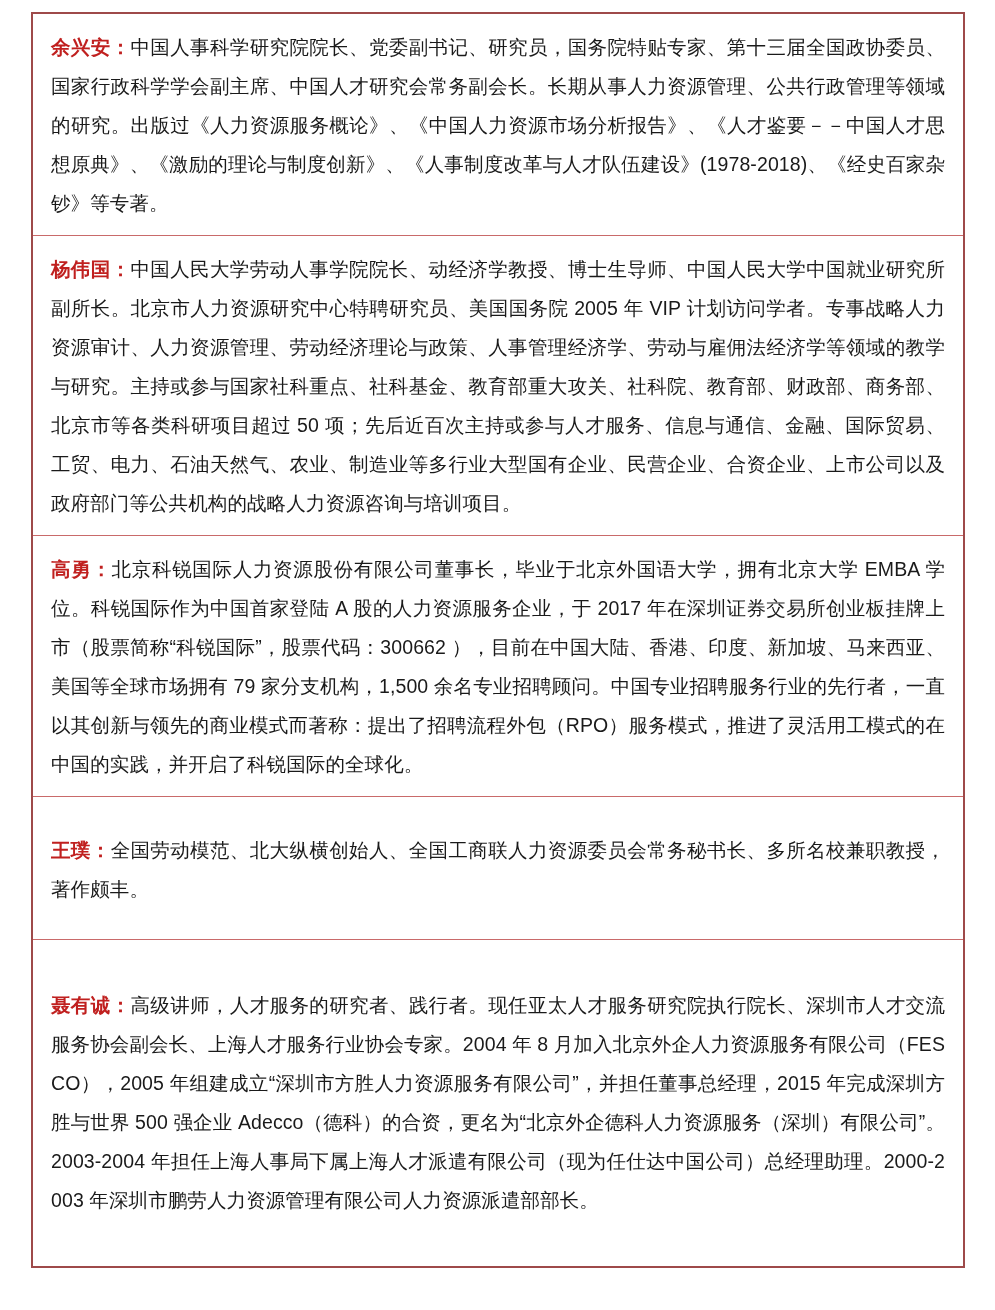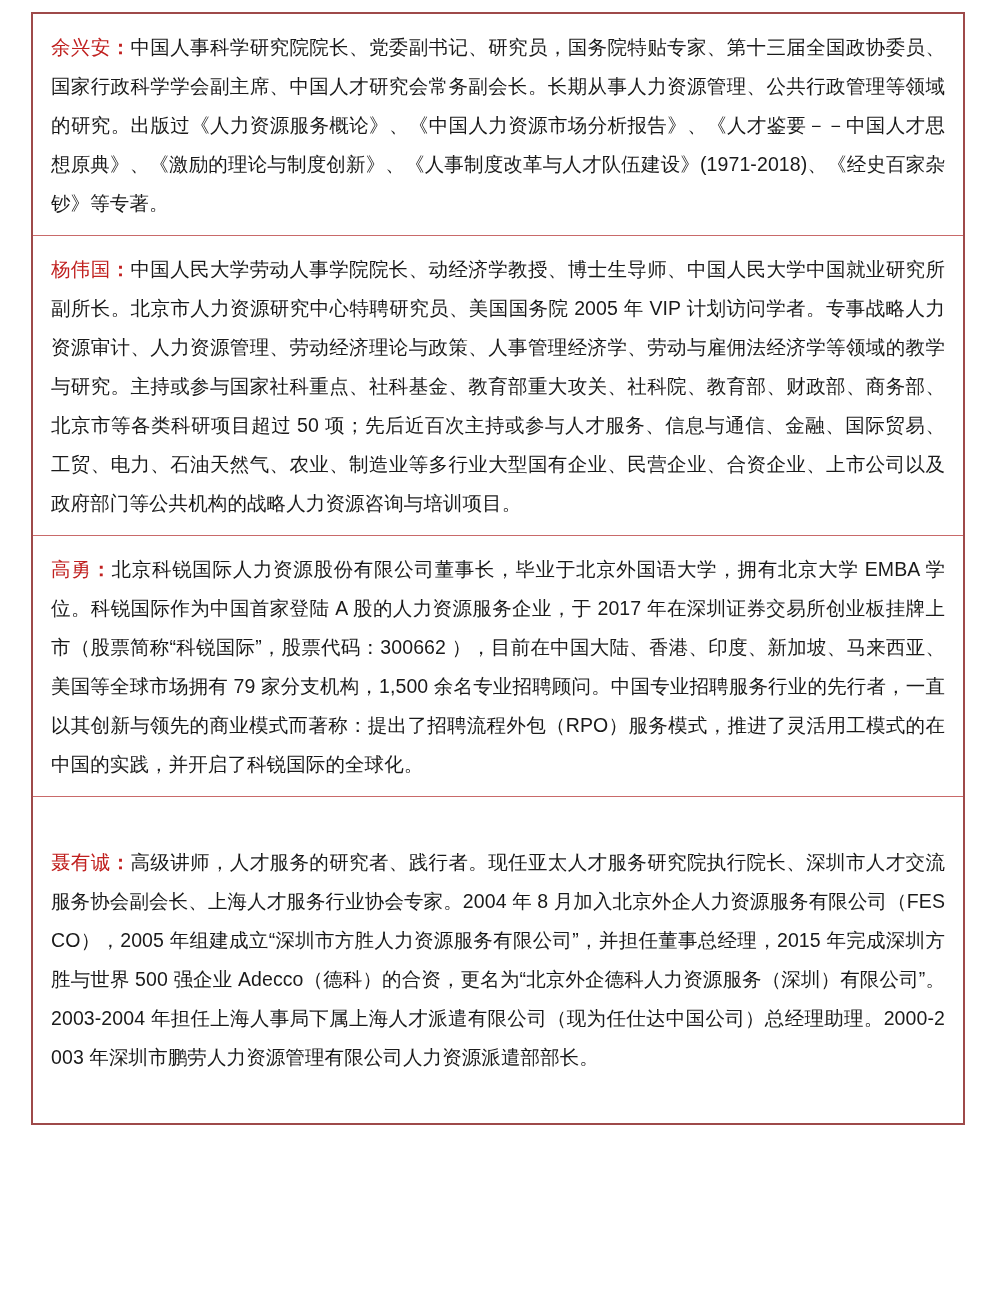--- a/index.html
+++ b/index.html
@@ -50,44 +50,47 @@
     font-size: 19.5px;
     line-height: 2.0;
     color: #1a1a1a;
     text-align: justify;
     text-justify: inter-ideograph;
     letter-spacing: 0.1px;
     word-break: break-all;
   }
 
   .bio-name {
-    font-weight: normal;
+    font-weight: bold;
     color: #c0201f;
   }
   .bio-colon {
     font-weight: bold;
     color: #c0201f;
   }
 </style>
 </head>
 <body>
 
 <div id="bio-table">
 
   <div class="bio-row">
-    <p class="bio-text"><span class="bio-name">余兴安</span><span class="bio-colon">：</span><span>中国人事科学研究院院长、党委副书记、研究员，国务院特贴专家、第十三届全国政协委员、国家行政科学学会副主席、中国人才研究会常务副会长。长期从事人力资源管理、公共行政管理等领域的研究。出版过《人力资源服务概论》、《中国人力资源市场分析报告》、《人才鉴要－－中国人才思想原典》、《激励的理论与制度创新》、《人事制度改革与人才队伍建设》(1971-2018)、《经史百家杂钞》等专著。</span></p>
+    <p class="bio-text"><span class="bio-name">余兴安</span><span class="bio-colon">：</span><span>中国人事科学研究院院长、党委副书记、研究员，国务院特贴专家、第十三届全国政协委员、国家行政科学学会副主席、中国人才研究会常务副会长。长期从事人力资源管理、公共行政管理等领域的研究。出版过《人力资源服务概论》、《中国人力资源市场分析报告》、《人才鉴要－－中国人才思想原典》、《激励的理论与制度创新》、《人事制度改革与人才队伍建设》(1978-2018)、《经史百家杂钞》等专著。</span></p>
   </div>
 
   <div class="bio-row">
     <p class="bio-text"><span class="bio-name">杨伟国</span><span class="bio-colon">：</span><span>中国人民大学劳动人事学院院长、动经济学教授、博士生导师、中国人民大学中国就业研究所副所长。北京市人力资源研究中心特聘研究员、美国国务院 2005 年 VIP 计划访问学者。专事战略人力资源审计、人力资源管理、劳动经济理论与政策、人事管理经济学、劳动与雇佣法经济学等领域的教学与研究。主持或参与国家社科重点、社科基金、教育部重大攻关、社科院、教育部、财政部、商务部、北京市等各类科研项目超过 50 项；先后近百次主持或参与人才服务、信息与通信、金融、国际贸易、工贸、电力、石油天然气、农业、制造业等多行业大型国有企业、民营企业、合资企业、上市公司以及政府部门等公共机构的战略人力资源咨询与培训项目。</span></p>
   </div>
 
   <div class="bio-row">
     <p class="bio-text"><span class="bio-name">高勇</span><span class="bio-colon">：</span><span>北京科锐国际人力资源股份有限公司董事长，毕业于北京外国语大学，拥有北京大学 EMBA 学位。科锐国际作为中国首家登陆 A 股的人力资源服务企业，于 2017 年在深圳证券交易所创业板挂牌上市（股票简称“科锐国际”，股票代码：300662 ），目前在中国大陆、香港、印度、新加坡、马来西亚、美国等全球市场拥有 79 家分支机构，1,500 余名专业招聘顾问。中国专业招聘服务行业的先行者，一直以其创新与领先的商业模式而著称：提出了招聘流程外包（RPO）服务模式，推进了灵活用工模式的在中国的实践，并开启了科锐国际的全球化。</span></p>
   </div>
 
 
+  <div class="bio-row pad-top pad-bottom">
+    <p class="bio-text"><span class="bio-name">王璞</span><span class="bio-colon">：</span><span>全国劳动模范、北大纵横创始人、全国工商联人力资源委员会常务秘书长、多所名校兼职教授，著作颇丰。</span></p>
+  </div>
 
   <div class="bio-row pad-both">
     <p class="bio-text"><span class="bio-name">聂有诚</span><span class="bio-colon">：</span><span>高级讲师，人才服务的研究者、践行者。现任亚太人才服务研究院执行院长、深圳市人才交流服务协会副会长、上海人才服务行业协会专家。2004 年 8 月加入北京外企人力资源服务有限公司（FESCO），2005 年组建成立“深圳市方胜人力资源服务有限公司”，并担任董事总经理，2015 年完成深圳方胜与世界 500 强企业 Adecco（德科）的合资，更名为“北京外企德科人力资源服务（深圳）有限公司”。2003-2004 年担任上海人事局下属上海人才派遣有限公司（现为任仕达中国公司）总经理助理。2000-2003 年深圳市鹏劳人力资源管理有限公司人力资源派遣部部长。</span></p>
   </div>
 
 </div>
 
 </body></html>

